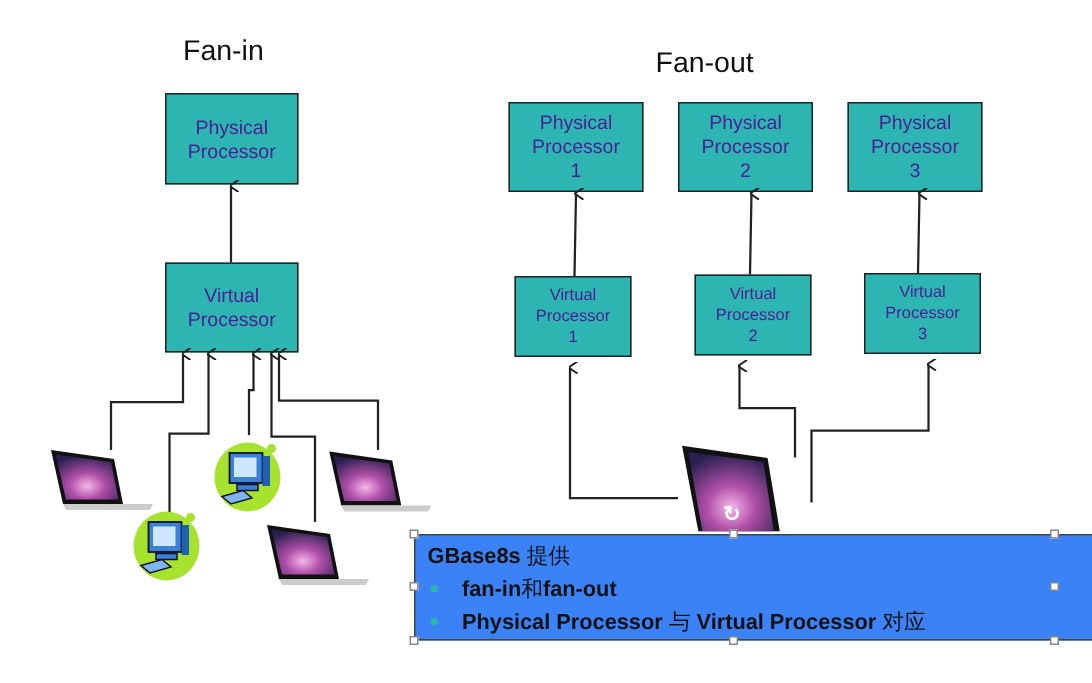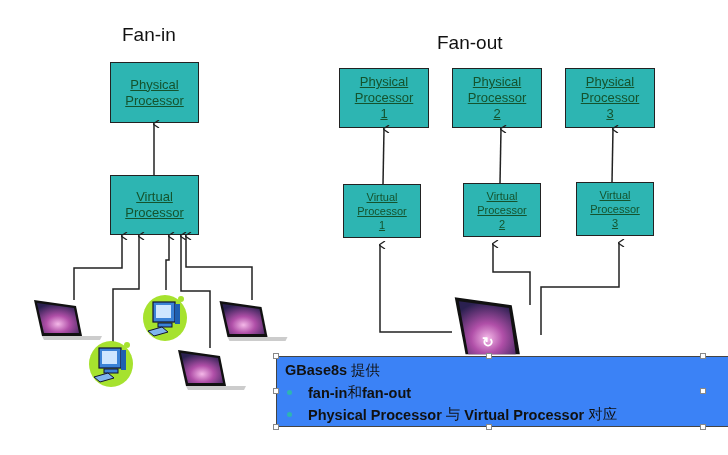--- a/index.html
+++ b/index.html
@@ -1,20 +1,20 @@
 <!DOCTYPE html>
 <html><head>
 <meta charset="utf-8">
 <style>
   html, body { margin:0; padding:0; background:#ffffff; }
   body { width:728px; height:455px; position:relative; overflow:hidden; font-family:"Liberation Sans", sans-serif; }
   .title { position:absolute; font-size:19px; color:#111; }
   .box { position:absolute; background:#2db5b2; border:1.5px solid #222; box-sizing:border-box;
          display:flex; align-items:center; justify-content:center; text-align:center;
-         color:#14532d; font-size:13px; line-height:16px; white-space:pre-line;text-decoration:underline; }
+         color:#4c1d95; font-size:13px; line-height:16px; white-space:pre-line; }
   .box.small { font-size:11px; line-height:14px; }
   svg.wires { position:absolute; left:0; top:0; }
   .laptop { position:absolute; }
   .pc { position:absolute; }
   .textbox { position:absolute; left:276px; top:356px; width:501px; height:71px; border:1.5px solid #444;
              box-sizing:border-box; background:#3b82f6; padding:4px 8px; font-size:14.5px; color:#111; }
   .textbox .line1 { font-weight:bold; }
   .textbox .line1 .cn { font-weight:normal; }
   .bullet { display:flex; align-items:center; margin-top:3px; }
   .dot { width:5px; height:5px; border-radius:50%; background:#2db5b2; margin-right:16px; margin-left:2px; }

